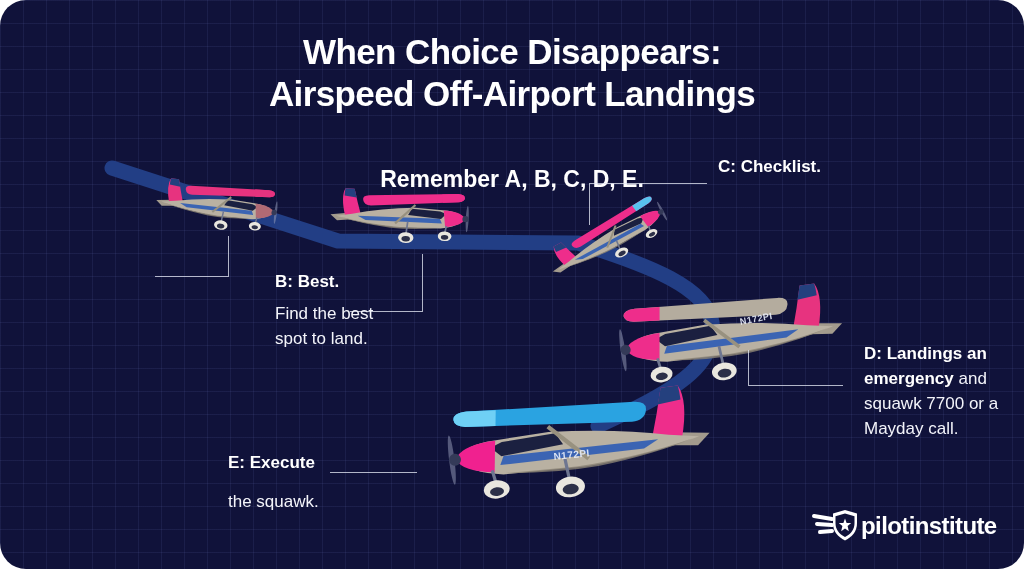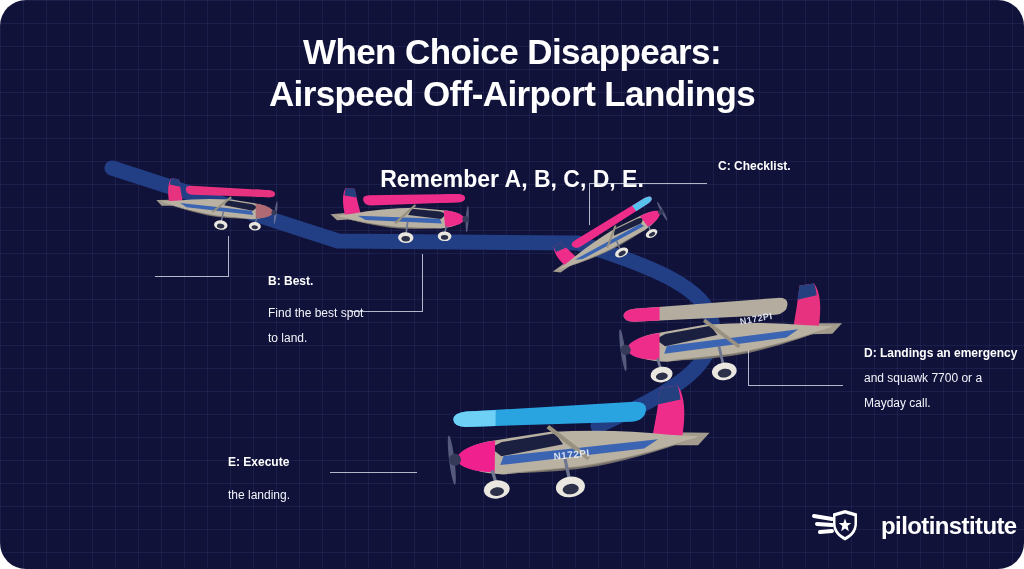--- a/index.html
+++ b/index.html
@@ -14,35 +14,35 @@
   }
   .scene{ position:absolute; inset:0; }
   .title{
     position:absolute; top:31px; left:0; right:0; text-align:center;
     color:#ffffff; font-weight:bold; font-size:35px; line-height:42px; letter-spacing:-0.6px;
   }
   .subtitle{
     position:absolute; top:130px; left:0; right:0; text-align:center;
     color:#ffffff; font-weight:bold; font-size:23px;margin-top:36px;
   }
-  .callout{ position:absolute; color:#ffffff; font-size:12px; line-height:25px; }
+  .callout{ position:absolute; color:#ffffff; font-size:17px; line-height:25px; }
   .callout .head{ font-weight:bold; display:block; margin:0 0 7px 0; }
-  .callout.tight .head{ margin-bottom:8px; }
+  .callout.tight .head{ margin-bottom:14px; }
   .callout .body{ font-weight:normal; color:#f3f4fa; }
   .callout.inline-flow b{ font-weight:bold; }
   .conn{ position:absolute; border:0 solid rgba(226,230,242,0.78); }
   .conn.rb{ border-right-width:1.5px; border-bottom-width:1.5px; }
   .conn.lt{ border-left-width:1.5px; border-top-width:1.5px; }
   .conn.lb{ border-left-width:1.5px; border-bottom-width:1.5px; }
   .conn.t{ border-top-width:1.5px; }
   .reg{
     position:absolute; font-size:9px; letter-spacing:0.5px; color:rgba(233,238,250,0.9);
     transform-origin:left top; font-weight:bold;
   }
-  .logo{ position:absolute; left:810px; top:508px; display:flex; align-items:center; gap:21px; color:#ffffff; }
+  .logo{ position:absolute; left:810px; top:508px; display:flex; align-items:center; gap:1px; color:#ffffff; }
   .logo-text{ font-size:24px; font-weight:bold; letter-spacing:-0.6px; }
 </style>
 </head>
 <body>
 
 <div class="canvas">
 
   <svg class="scene" width="1024" height="569" viewBox="0 0 1024 569" style="--wing:#ee2d8b;--fin:#ee2d8b;--nose:#ee2d8b;--fuse:#b9b1a2;--tip:#ee2d8b;">
     <defs>
       <symbol id="cessna" viewBox="0 0 250 115" overflow="visible">
@@ -95,37 +95,37 @@
   </div>
   <div class="subtitle">Remember A, B, C, D, E.</div>
 
   <div class="conn rb" style="left:155px; top:236px; width:74px; height:41px;"></div>
   <div class="conn rb" style="left:350px; top:254px; width:73px; height:58px;"></div>
   <div class="conn lt" style="left:589px; top:183px; width:118px; height:42px;"></div>
   <div class="conn lb" style="left:748px; top:350px; width:95px; height:36px;"></div>
   <div class="conn t" style="left:330px; top:472px; width:87px; height:0;"></div>
 
 
-  <div class="callout" style="left:268px; top:269px; width:100px;">
+  <div class="callout" style="left:275px; top:269px; width:100px;">
     <span class="head">B: Best.</span>
     <span class="body">Find the best spot to land.</span>
   </div>
 
   <div class="callout" style="left:718px; top:154px; width:200px;">
     <span class="head">C: Checklist.</span>
   </div>
 
   <div class="callout inline-flow" style="left:864px; top:341px; width:155px;">
     <b>D: Landings an emergency</b>
     <span class="body">and squawk 7700 or a Mayday call.</span>
   </div>
 
   <div class="callout tight" style="left:228px; top:450px; width:120px;">
     <span class="head">E: Execute</span>
-    <span class="body">the landing.</span>
+    <span class="body">the squawk.</span>
   </div>
 
   <div class="logo">
     <span style="display:inline-flex;">
       <svg width="50" height="36" viewBox="0 0 50 36" fill="none">
         <path d="M22 11 L4 8" stroke="#ffffff" stroke-width="4" stroke-linecap="round"></path>
         <path d="M22 17 L7 16" stroke="#ffffff" stroke-width="4" stroke-linecap="round"></path>
         <path d="M22 23 L10 24" stroke="#ffffff" stroke-width="4" stroke-linecap="round"></path>
         <path d="M35 2 L47 5.5 V15 C47 23.5 42.5 28.5 35 32.5 C27.5 28.5 23 23.5 23 15 V5.5 Z" fill="#ffffff"></path>
         <path d="M35 5.5 L44.5 8.3 V15 C44.5 21.8 41 25.8 35 29 C29 25.8 25.5 21.8 25.5 15 V8.3 Z" fill="#10123a"></path>

